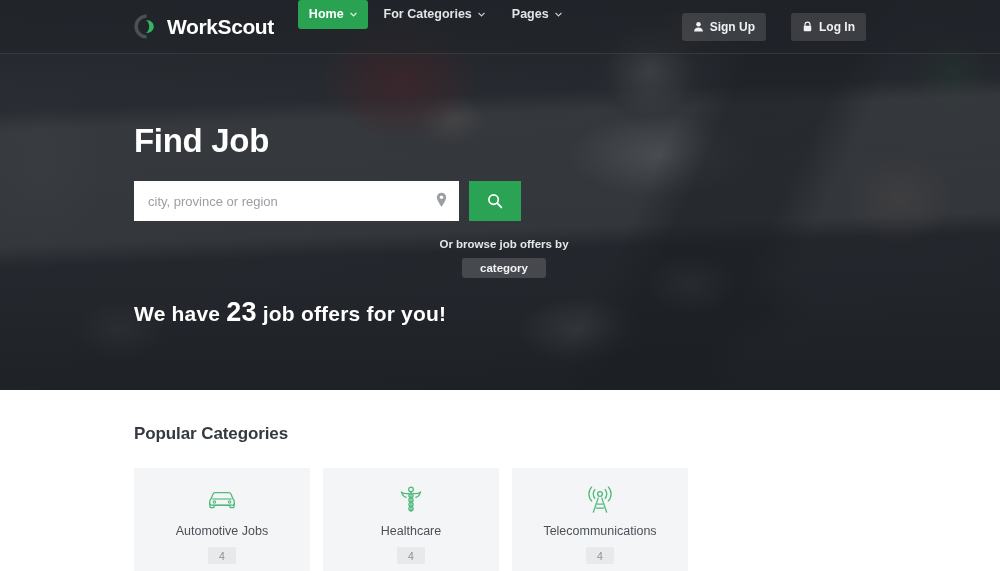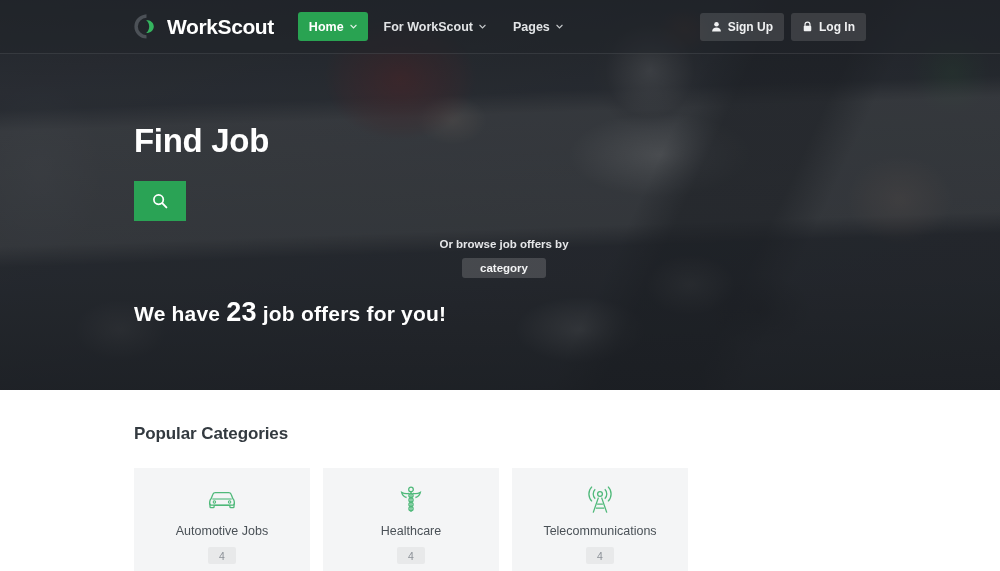--- a/index.html
+++ b/index.html
@@ -70,32 +70,32 @@
     padding: 4px 134px;
     display: flex; align-items: center;
   }
   .logo { display: flex; align-items: center; gap: 8px; margin-right: 24px; cursor: pointer; }
   .logo-mark { width: 25px; height: 25px; display: block; }
   .logo-text {
     color: #ffffff; font-size: 21px; font-weight: bold;
     letter-spacing: -.4px; white-space: nowrap;
   }
 
-  .nav { display: flex; align-items: center; height: 54px; }
+  .nav { display: flex; align-items: flex-start; height: 54px; }
   .nav-item {
     display: flex; align-items: center; gap: 6px;
     height: 29px; padding: 0 11px;
     margin-right: 5px;
     color: #e2e4e6; font-size: 12.5px; font-weight: bold;
     border-radius: 3px; cursor: pointer; white-space: nowrap;
   }
   .nav-item.active { background: #29a352; color: #ffffff; }
   .caret { width: 7px; height: 7px; display: block; opacity: .85; }
 
-  .header-actions { margin-left: auto; display: flex; align-items: center; gap: 7px; }
+  .header-actions { margin-left: auto; display: flex; align-items: center; gap: 25px; }
   .hbtn {
     display: flex; align-items: center; gap: 6px;
     height: 28px; padding: 0 11px;
     background: rgba(255,255,255,.13);
     color: #f0f1f2; font-size: 12px; font-weight: bold;
     border-radius: 3px; cursor: pointer; white-space: nowrap;
   }
   .hbtn svg { width: 11px; height: 11px; display: block; }
 
   
@@ -194,21 +194,21 @@
       </div>
 
       <div class="nav">
         <div class="nav-item active">
           <span>Home</span>
           <svg class="caret" viewBox="0 0 8 8">
               <path d="M1 2.6 4 5.6 7 2.6" fill="none" stroke="#ffffff" stroke-width="1.3" stroke-linecap="round"></path>
             </svg>
         </div>
         <div class="nav-item">
-          <span>For WorkScout</span>
+          <span>For Categories</span>
           <svg class="caret" viewBox="0 0 8 8">
               <path d="M1 2.6 4 5.6 7 2.6" fill="none" stroke="#e2e4e6" stroke-width="1.3" stroke-linecap="round"></path>
             </svg>
         </div>
         <div class="nav-item">
           <span>Pages</span>
           <svg class="caret" viewBox="0 0 8 8">
               <path d="M1 2.6 4 5.6 7 2.6" fill="none" stroke="#e2e4e6" stroke-width="1.3" stroke-linecap="round"></path>
             </svg>
         </div>
@@ -234,20 +234,27 @@
     </div>
   </div>
 
   <div class="hero-content">
 
     <div class="hero-title">Find Job</div>
 
     <div class="search-row">
 
 
+      <div class="field location">
+        <input type="text" placeholder="city, province or region" style="">
+        <svg class="pin-icon" viewBox="0 0 11 16">
+          <path d="M5.5.8C2.9.8.9 2.8.9 5.3c0 3.4 4.6 9.6 4.6 9.6s4.6-6.2 4.6-9.6C10.1 2.8 8.1.8 5.5.8z" fill="#9b9fa3"></path>
+          <circle cx="5.5" cy="5.3" r="1.7" fill="#ffffff"></circle>
+        </svg>
+      </div>
 
       <button class="search-btn">
         <svg viewBox="0 0 16 16">
           <circle cx="6.6" cy="6.6" r="4.7" fill="none" stroke="#ffffff" stroke-width="1.7"></circle>
           <path d="M10.2 10.2 14.4 14.4" stroke="#ffffff" stroke-width="1.9" stroke-linecap="round"></path>
         </svg>
       </button>
 
     </div>
 

